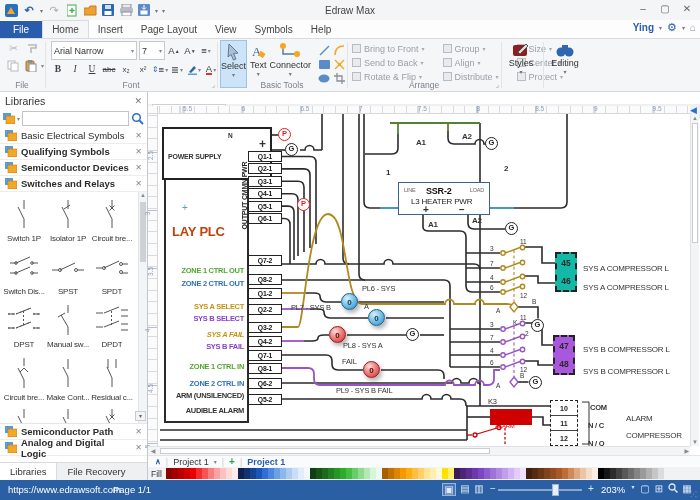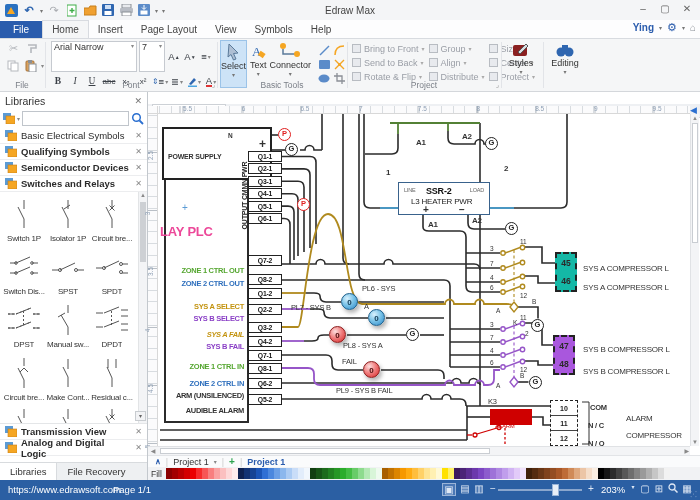--- a/index.html
+++ b/index.html
@@ -23,21 +23,21 @@
 #tabright .gear{color:#2a5cad;font-size:11px}
 #tabright .home{color:#8a8f96;font-size:10px}
 
 #ribbon{position:absolute;left:0;top:39px;width:700px;height:53px;background:#f5f6f7;border-bottom:1px solid #d4d7db}
 .rgroup{position:absolute;top:0;height:52px}
 .rgroup .glabel{position:absolute;bottom:1px;left:0;right:0;text-align:center;font-size:8.5px;color:#7a7f87}
 .gsep{position:absolute;top:3px;bottom:3px;width:1px;background:#e2e4e8}
 .launcher{position:absolute;right:1px;bottom:2px;font-size:7px;color:#999}
 .ficon{width:17px;height:15px;display:inline-flex;align-items:center;justify-content:center;color:#b5b8bd;font-size:11px}
 .frow{display:flex;align-items:center;gap:2px;padding:2px 0 0 5px}
-.combo{background:#fff;border:1px solid #c6cad0;height:31px;font-size:9px;display:flex;align-items:flex-start;padding:0 2px;color:#333}
+.combo{background:#fff;border:1px solid #c6cad0;height:19px;font-size:9px;display:flex;align-items:center;padding:0 2px;color:#333}
 .combo .dd{margin-left:auto;font-size:6px;color:#888}
 .fbtn{min-width:14px;height:14px;display:inline-flex;align-items:center;justify-content:center;font-size:9.5px;color:#3a3f46}
 .fbtn .dd{font-size:6px;color:#888;margin-left:1px}
 .bigbtn{display:inline-flex;flex-direction:column;align-items:center;justify-content:flex-start;width:34px;height:48px;padding-top:2px;font-size:9px;color:#333}
 .bigbtn.sel{background:#cde3f7;border:1px solid #9bc3e8}
 .bigbtn .dd{font-size:6px;color:#777}
 .shapegrid{display:grid;grid-template-columns:14px 14px;grid-auto-rows:13px;gap:1px;margin:4px 0 0 4px}
 .shapegrid span{display:flex;align-items:center;justify-content:center}
 .arrcol{display:flex;flex-direction:column;gap:1px;margin-top:3px}
 .arr-btn{display:flex;align-items:center;gap:3px;font-size:9px;color:#9a9ea6;height:13px;white-space:nowrap}
@@ -340,21 +340,21 @@
               <path d="M3,0 V8 H11 M0,3 H8 V11" stroke="#8a8f96" fill="none" stroke-width="1.3"></path>
             </svg>
           </span>
       </span>
     </div>
     <div class="glabel">Basic Tools</div>
   </div>
   <div class="gsep" style="left:347px"></div>
 
   <div class="rgroup" style="left:348px;width:152px">
-    <div style="display:flex;gap:4px;padding-left:4px">
+    <div style="display:flex;gap:18px;padding-left:4px">
       <div class="arrcol">
 
       <div class="arr-btn">
             <span class="arr-ico"></span>
             <span>Bring to Front</span>
             <span class="dd">▾</span>
           </div>
           <div class="arr-btn">
             <span class="arr-ico"></span>
             <span>Send to Back</span>
@@ -396,21 +396,21 @@
             <span>Center</span>
             <span class="dd">▾</span>
           </div>
           <div class="arr-btn">
             <span class="arr-ico"></span>
             <span>Protect</span>
             <span class="dd">▾</span>
           </div>
         </div>
     </div>
-    <div class="glabel">Project</div>
+    <div class="glabel">Arrange</div>
     <span class="launcher">⌟</span>
   </div>
   <div class="gsep" style="left:501px"></div>
 
   <div class="rgroup" style="left:502px;width:40px">
     <span class="bigbtn" style="width:38px;margin-top:1px">
       <svg width="18" height="16">
           <rect x="1" y="3" width="14" height="11" rx="2" fill="#8a2020"></rect>
           <path d="M6,10 L14,2 L16,4 L8,12 Z" fill="#d9dde2" stroke="#555"></path>
         </svg>
@@ -634,21 +634,21 @@
       </div>
     <div id="symmore">▾</div>
   </div>
   <div id="botlibs">
 
       <div class="librow">
         <svg width="12" height="11">
           <rect x="0" y="0" width="8" height="7" fill="#5b9bd5"></rect>
           <rect x="3" y="3" width="9" height="8" fill="#f5a623" stroke="#c77f1a" stroke-width=".6"></rect>
         </svg>
-        <span style="font-weight:bold;color:#2b2b2b">Transmission View</span>
+        <span style="font-weight:bold;color:#2b2b2b">Semiconductor Path</span>
         <span class="x">✕</span>
       </div>
 
       <div class="librow">
         <svg width="12" height="11">
           <rect x="0" y="0" width="8" height="7" fill="#5b9bd5"></rect>
           <rect x="3" y="3" width="9" height="8" fill="#f5a623" stroke="#c77f1a" stroke-width=".6"></rect>
         </svg>
         <span style="font-weight:bold;color:#2b2b2b">Analog and Digital Logic</span>
         <span class="x">✕</span>
@@ -811,21 +811,21 @@
     </g>
     <path d="M424,288 H431 V330 H424" stroke="#333" fill="none" stroke-width="1"></path>
   </svg>
 
   <div id="psbox">
     <div class="dl dlb" style="left:64px;top:3px;font-size:6.5px">N</div>
     <div class="dl dlb" style="left:4px;top:24px;font-size:7px">POWER SUPPLY</div>
     <div class="dl dlb" style="left:95px;top:8px;font-size:12px">+</div>
     <div class="dl dlb" style="left:95px;top:30px;font-size:12px">−</div>
   </div>
-  <div class="dl dlb" style="left:2px;top:110px;font-size:13px;color:#ec4899">LAY PLC</div>
+  <div class="dl dlb" style="left:14px;top:110px;font-size:13px;color:#c2410c">LAY PLC</div>
   <div class="vtext">OUTPUT CMMN PWR</div>
   <div class="dl" style="left:24px;top:88px;color:#5b9bd5;font-size:10px">+</div>
 
   <div>
 
   <div class="term" style="position: absolute; top: 37px;"><span>Q1-1</span></div>
       <div class="term" style="position: absolute; top: 49.4px;"><span>Q2-1</span></div>
       <div class="term" style="position: absolute; top: 61.8px;"><span>Q3-1</span></div>
       <div class="term" style="position: absolute; top: 74.2px;"><span>Q4-1</span></div>
       <div class="term" style="position: absolute; top: 86.6px;"><span>Q5-1</span></div>

